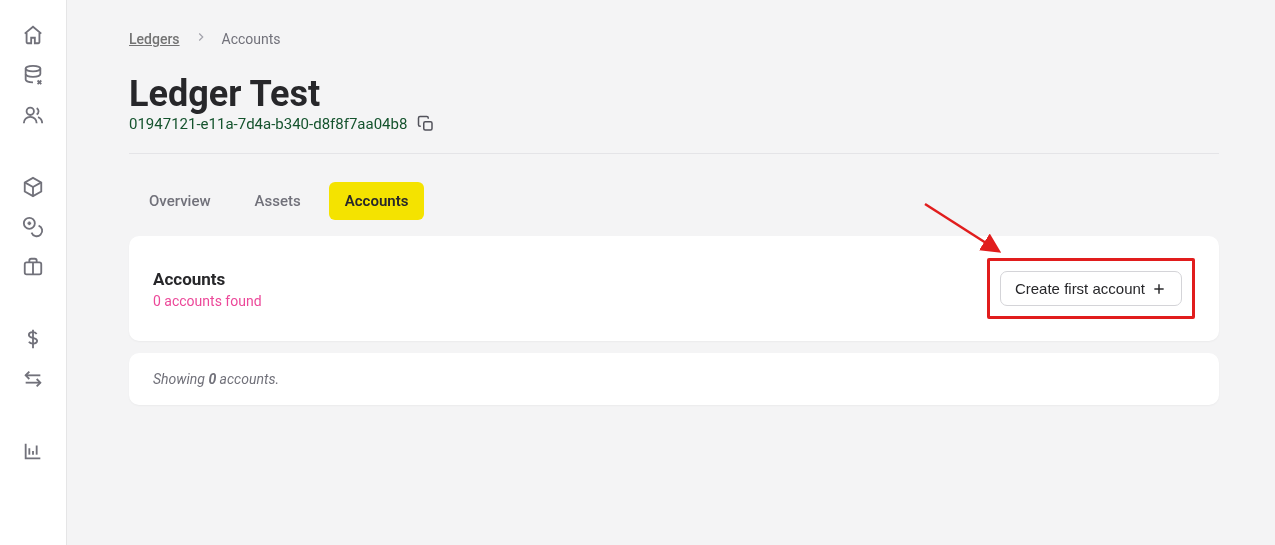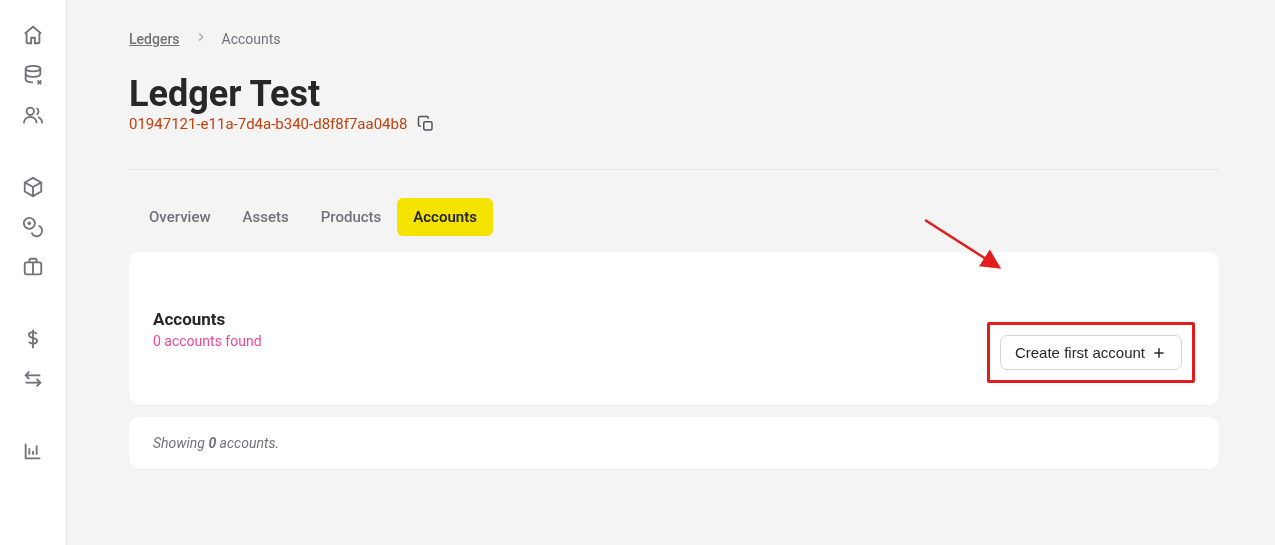--- a/index.html
+++ b/index.html
@@ -54,30 +54,30 @@
     .breadcrumb .sep svg { width: 14px; height: 14px; stroke: #a1a1aa; stroke-width: 2; fill: none; }
     .page-title {
       font-size: 36px;
       font-weight: 700;
       color: #27272a;
     }
     .idrow {
       display: flex;
       align-items: center;
       gap: 10px;
-      color: #c2410c;
+      color: #14532d;
       font-size: 15px;
-      margin-bottom: 36px;
+      margin-bottom: 20px;
     }
     .copy-icon { width: 18px; height: 18px; color: #52525b; cursor: pointer; }
     .copy-icon svg { width: 100%; height: 100%; stroke: currentColor; fill: none; stroke-width: 2; }
     .divider { height: 1px; background: #e4e4e7; margin-bottom: 28px; }
     .tabs {
       display: flex;
-      gap: 0;
+      gap: 12px;
       padding-left: 4px;
       margin-bottom: 16px;
     }
     .tab {
       padding: 10px 16px;
       border-radius: 6px;
       font-size: 15px;
       font-weight: 500;
       color: #71717a;
       cursor: pointer;
@@ -102,21 +102,20 @@
     }
     .panel-left .panel-sub {
       font-size: 14px;
       color: #ec4899;
     }
     .highlight-box {
       border: 3px solid #e11d1d;
       padding: 10px 10px;
       border-radius: 2px;
       display: inline-flex;
-      margin-top: 48px;
     }
     .create-btn {
       display: inline-flex;
       align-items: center;
       gap: 6px;
       background: #ffffff;
       border: 1px solid #d4d4d8;
       border-radius: 7px;
       padding: 8px 14px;
       font-size: 15px;
@@ -241,21 +240,20 @@
           <path d="M5 15H4a2 2 0 0 1-2-2V4a2 2 0 0 1 2-2h9a2 2 0 0 1 2 2v1"></path>
         </svg>
     </span>
   </div>
 
   <div class="divider"></div>
 
   <div class="tabs">
     <div class="tab">Overview</div>
     <div class="tab">Assets</div>
-    <div class="tab">Products</div>
     <div class="tab active">Accounts</div>
   </div>
 
   <div class="panel">
     <svg class="arrow" viewBox="0 0 90 60">
       <defs>
         <marker id="ah" markerWidth="8" markerHeight="8" refX="6" refY="4" orient="auto">
           <path d="M0,0 L8,4 L0,8 Z" fill="#e11d1d"></path>
         </marker>
       </defs>

